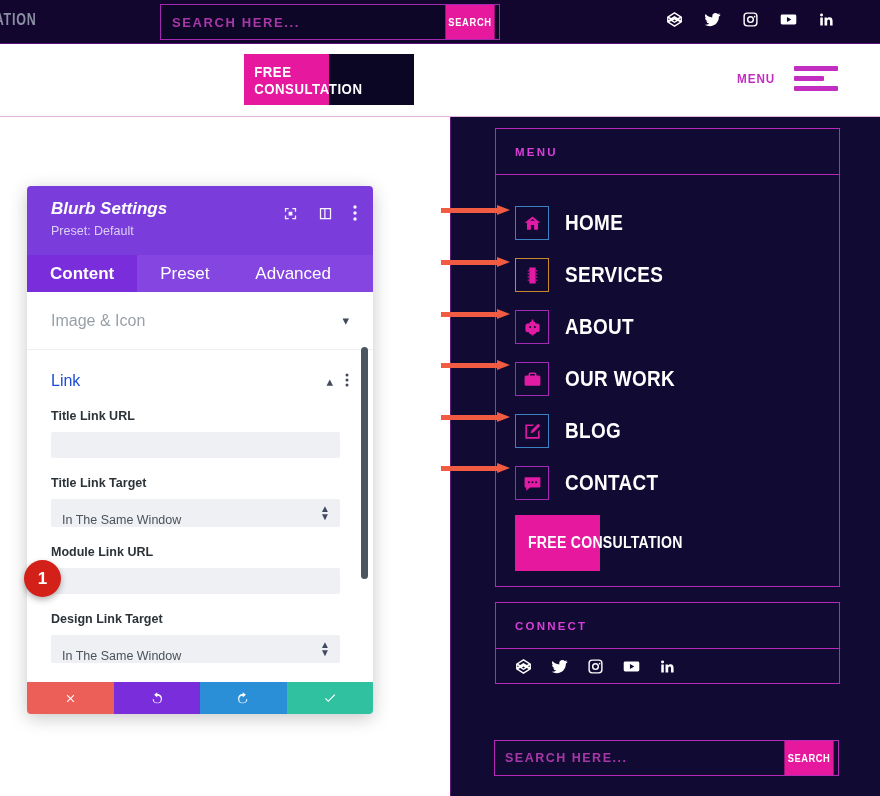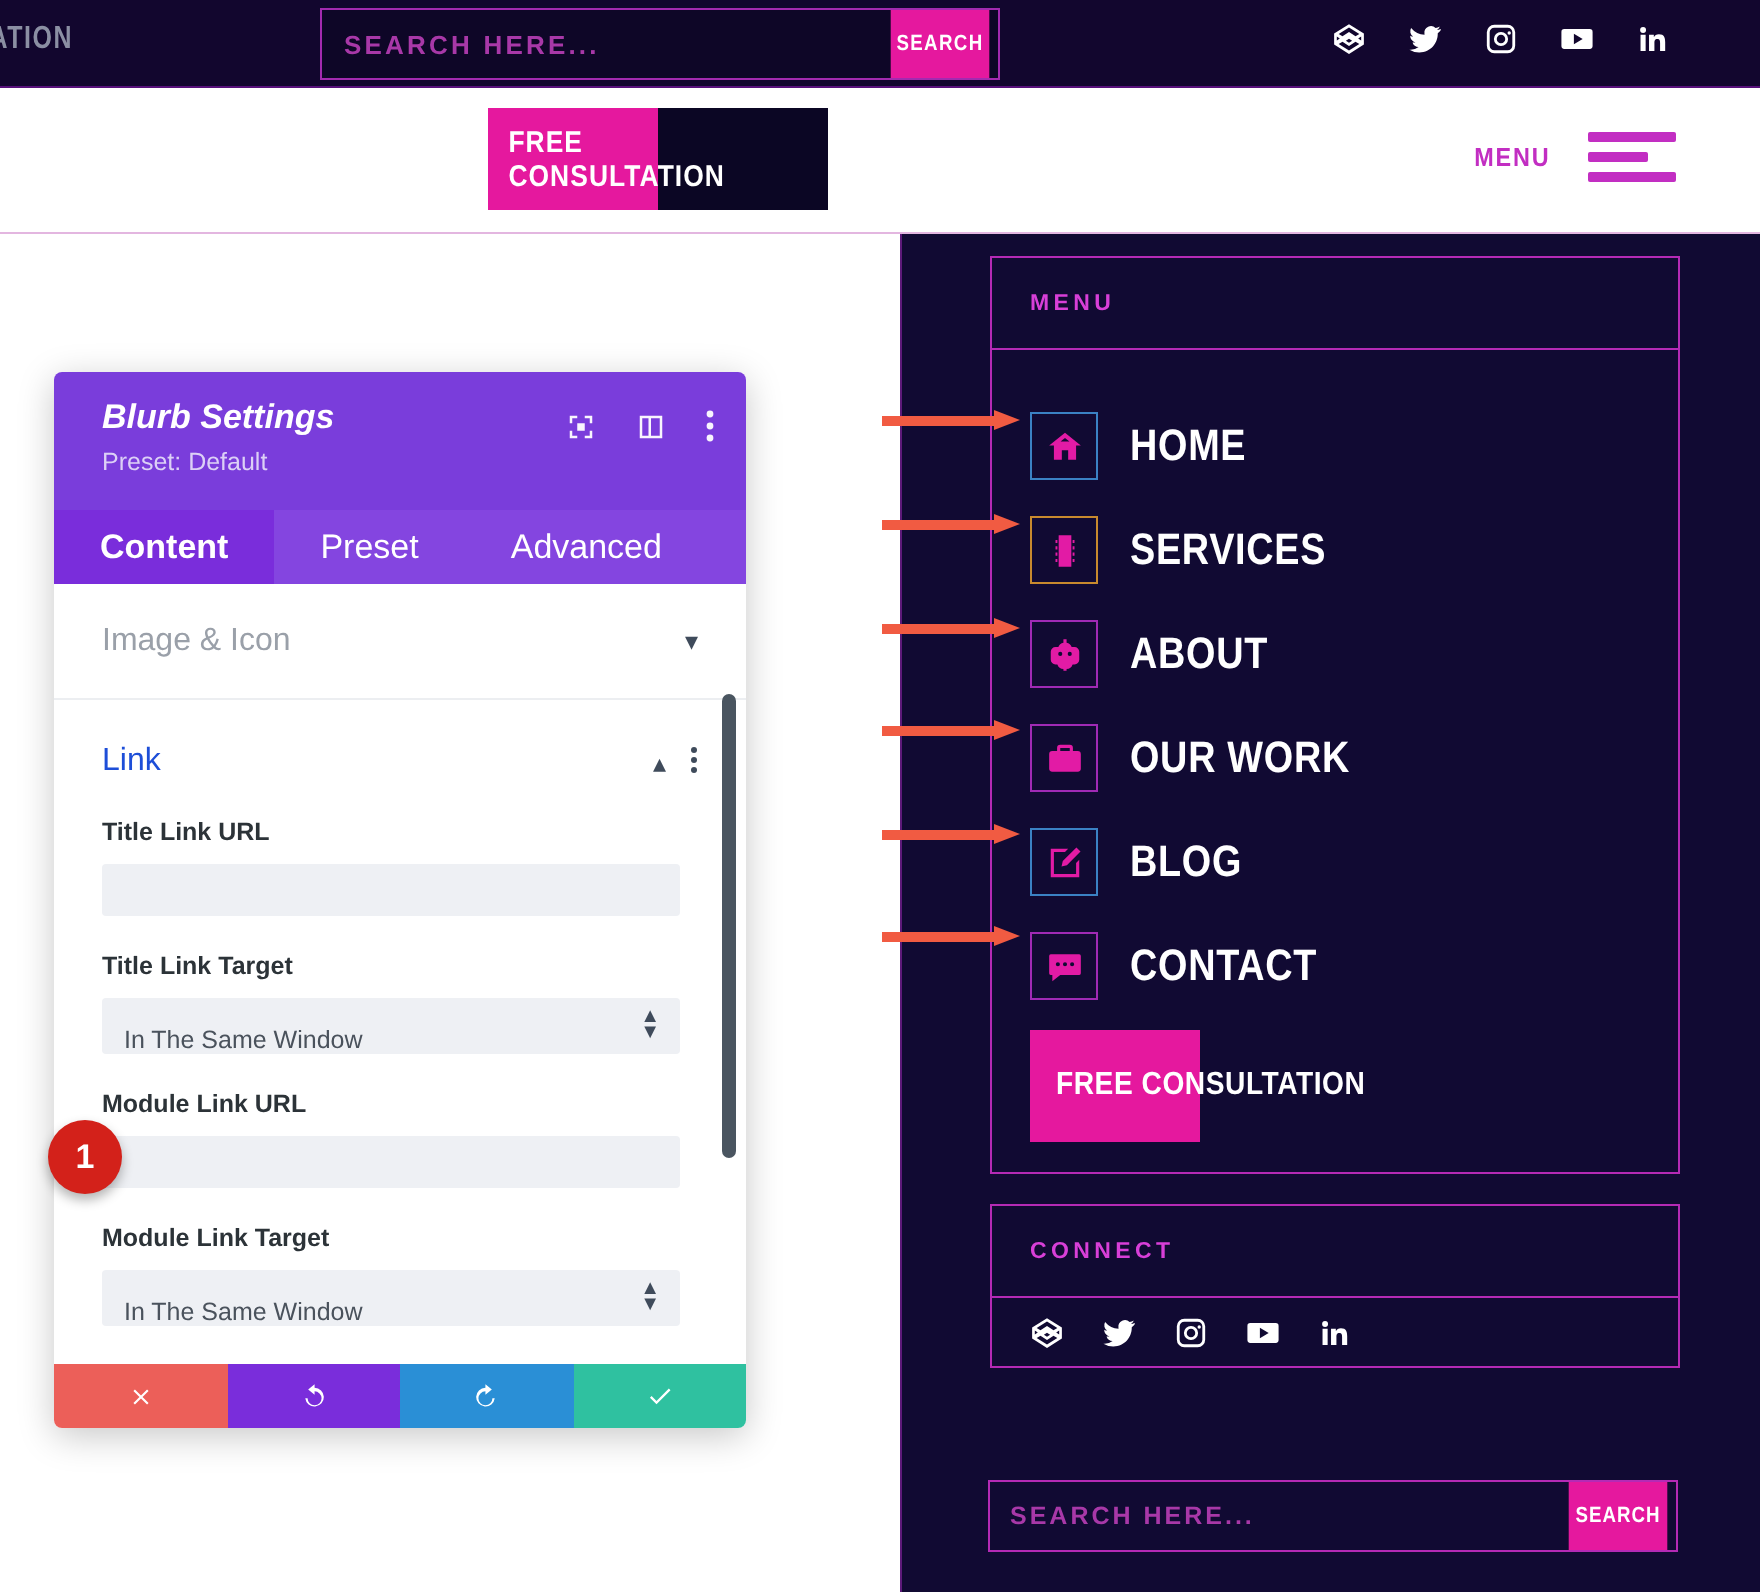--- a/index.html
+++ b/index.html
@@ -482,21 +482,21 @@
 
         <div class="field-label">Title Link Target</div>
         <div class="field-select">
           <span>In The Same Window</span>
           <span class="spin">▲<br>▼</span>
         </div>
 
         <div class="field-label">Module Link URL</div>
         <input class="field-input" type="text" value="" style="">
 
-        <div class="field-label">Module Link Target</div>
+        <div class="field-label">Design Link Target</div>
         <div class="field-select">
           <span>In The Same Window</span>
           <span class="spin">▲<br>▼</span>
         </div>
       </div>
 
       <div class="modal-scrollbar"></div>
     </div>
 
     <div class="modal-foot">

